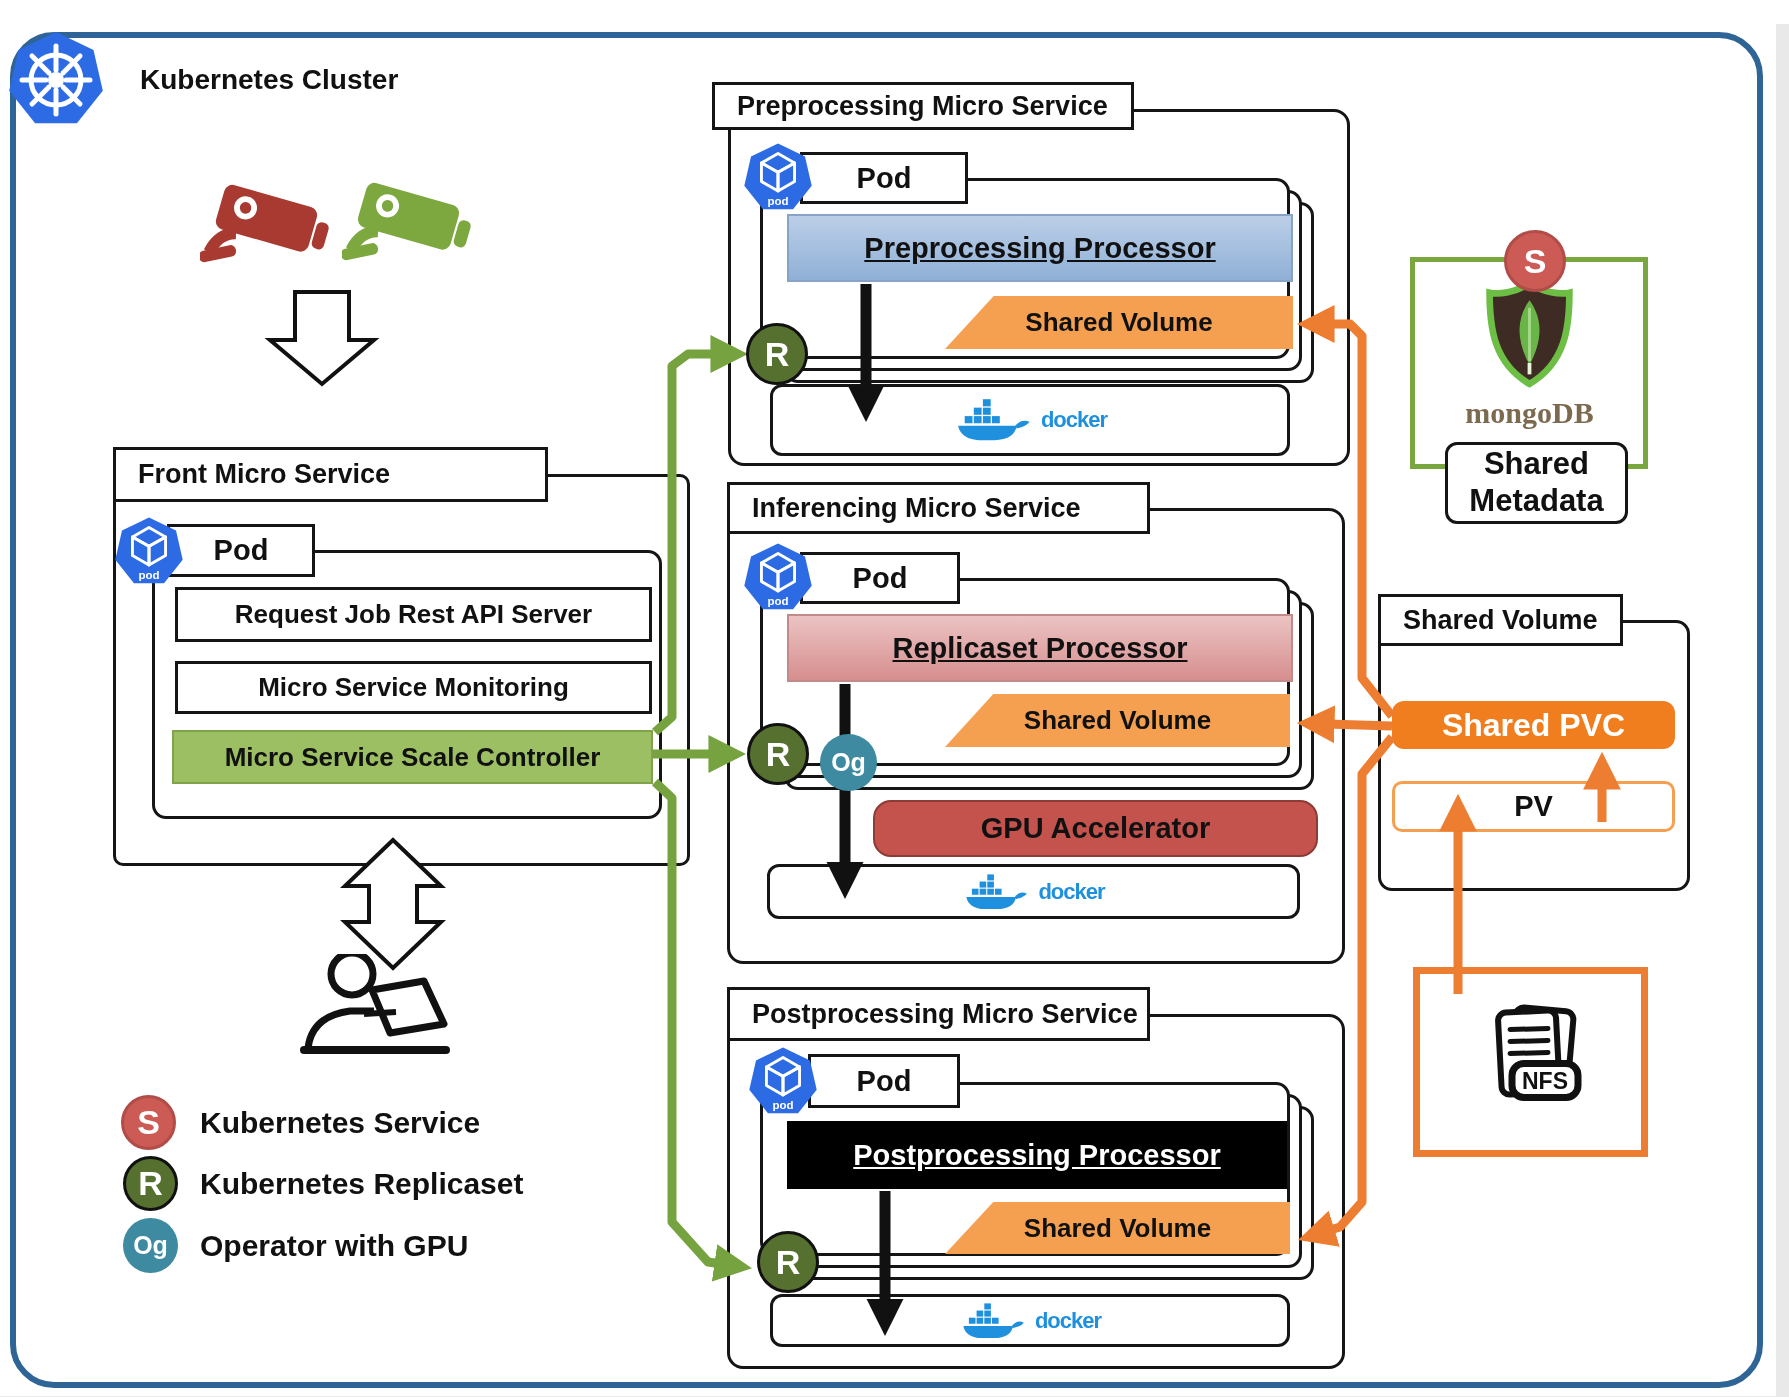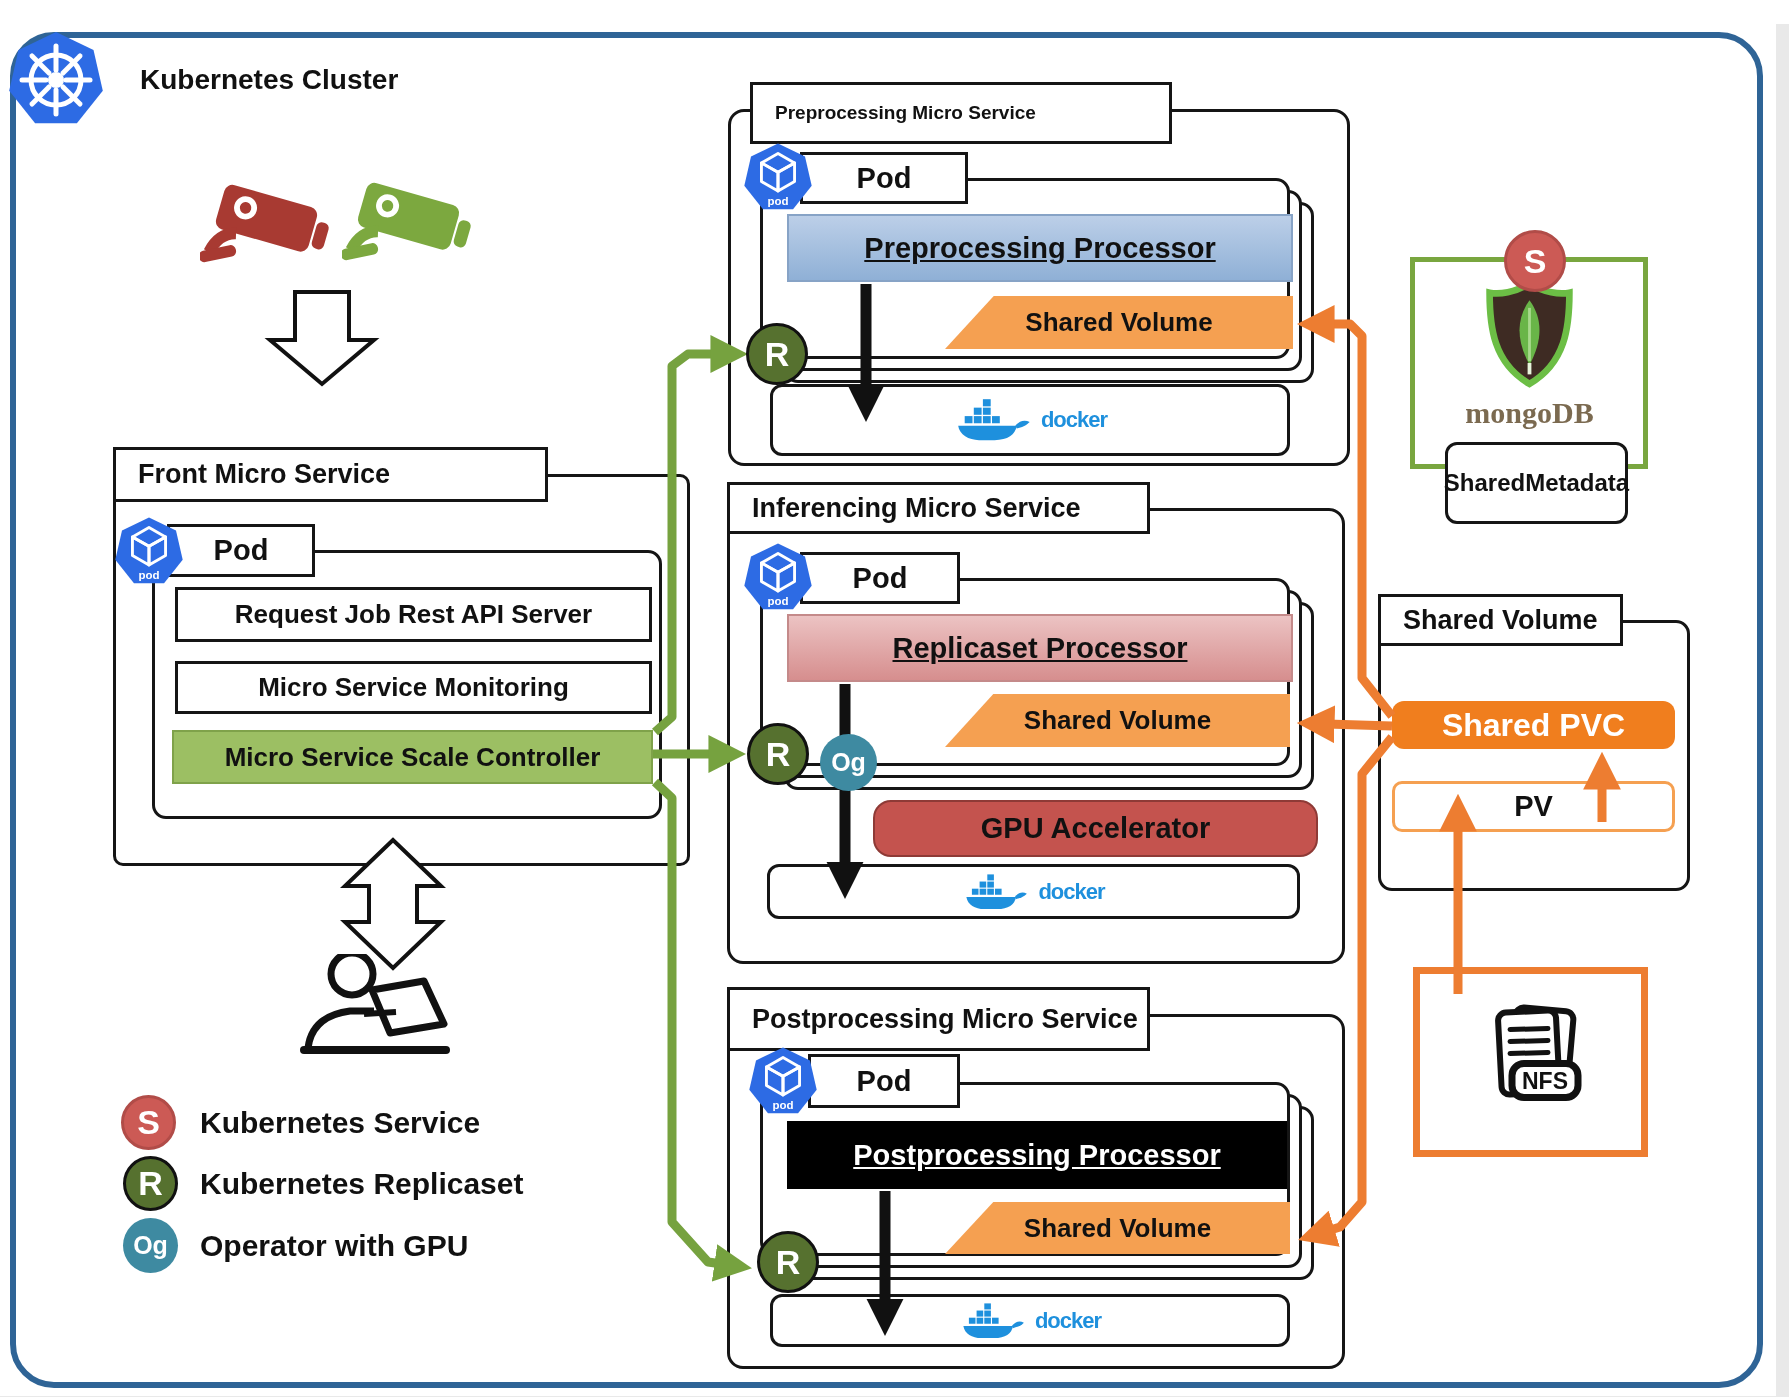--- a/index.html
+++ b/index.html
@@ -23,21 +23,21 @@
   .badge{border-radius:50%;display:flex;align-items:center;justify-content:center;font-weight:700;color:#fff;z-index:12;}
   .badge.r{background:#56712F;border:3px solid #111;font-size:34px;}
   .badge.og{background:#3E8AA1;font-size:25px;}
   .badge.s{background:#CC5A55;border:3px solid #b14c48;font-size:34px;}
   .dockerbox{border:3px solid #151515;background:#fff;border-radius:12px;display:flex;align-items:center;justify-content:center;gap:10px;}
   .dockerword{font-weight:700;font-size:22px;color:#1E90DD;letter-spacing:-1px;}
   .legend-label{font-weight:700;font-size:30px;color:#111;display:flex;align-items:center;}
   .pvc{background:#F07E1E;border-radius:12px;display:flex;align-items:center;justify-content:center;color:#fff;font-weight:700;font-size:32px;}
   .pv{background:#fff;border:3px solid #F5A051;border-radius:10px;display:flex;align-items:center;justify-content:center;color:#111;font-weight:700;font-size:29px;}
   .mongoword{font-family:"Liberation Serif", serif;font-weight:700;font-size:30px;color:#7B6A50;text-align:center;}
-  .meta{border:3px solid #151515;border-radius:12px;background:#fff;display:flex;flex-direction:row;align-items:center;justify-content:center;font-weight:700;font-size:24px;color:#111;line-height:1.2;}
+  .meta{border:3px solid #151515;border-radius:12px;background:#fff;display:flex;flex-direction:column;align-items:center;font-weight:700;font-size:31px;color:#111;line-height:1.2;}
   .overlay{position:absolute;left:0;top:0;z-index:10;pointer-events:none;}
   .icon{z-index:12;}
   .title{font-weight:700;font-size:28px;color:#111;}
 </style>
 </head>
 <body>
 
 <div class="stage">
 
   <div class="abs strip" style="left:1776px;top:0;width:13px;height:1397px;z-index:0"></div>
@@ -121,21 +121,21 @@
   </svg>
 
   <div class="abs badge s" style="left:121px;top:1071px;width:55px;height:55px">S</div>
   <div class="abs legend-label" style="left:200px;top:1071px;height:55px">Kubernetes Service</div>
   <div class="abs badge r" style="left:123px;top:1132px;width:55px;height:55px">R</div>
   <div class="abs legend-label" style="left:200px;top:1132px;height:55px">Kubernetes Replicaset</div>
   <div class="abs badge og" style="left:123px;top:1194px;width:55px;height:55px">Og</div>
   <div class="abs legend-label" style="left:200px;top:1194px;height:55px">Operator with GPU</div>
 
   <div class="abs rbox" style="left:728px;top:85px;width:622px;height:357px;border-radius:16px;z-index:2"></div>
-  <div class="abs tab left" style="left:750px;top:58px;width:422px;height:62px;font-size:19px;z-index:6">
+  <div class="abs tab left" style="left:712px;top:58px;width:422px;height:48px;font-size:27px;z-index:6">
       <span>Preprocessing Micro Service</span>
     </div>
   <div class="abs rbox" style="left:784px;top:178px;width:530px;height:181px;z-index:2"></div>
   <div class="abs rbox" style="left:772px;top:166px;width:530px;height:181px;z-index:2"></div>
   <div class="abs rbox" style="left:760px;top:154px;width:530px;height:181px;z-index:3"></div>
   <div class="abs tab center" style="left:800px;top:128px;width:168px;height:52px;font-size:29px;z-index:6">
       <span>Pod</span>
     </div>
   <div class="abs bar blue" style="left:787px;top:190px;width:506px;height:68px;z-index:4">Preprocessing Processor</div>
   <div class="abs svshape" style="left:945px;top:272px;width:348px;height:53px;z-index:4">Shared Volume</div>
@@ -201,21 +201,21 @@
     <polygon points="50,2 87.5,20.1 96.8,60.7 70.9,93.3 29.1,93.3 3.2,60.7 12.5,20.1" fill="#2D6BE4"></polygon>
     <g stroke="#fff" stroke-width="4" fill="none" stroke-linejoin="round">
       <polygon points="50,16 73,29 50,42 27,29"></polygon>
         <polygon points="73,29 73,55 50,68 50,42"></polygon>
         <polygon points="27,29 50,42 50,68 27,55"></polygon>
     </g>
     <text x="50" y="88" text-anchor="middle" font-size="16" font-weight="700" fill="#fff">pod</text>
   </svg>
 
   <div class="abs rbox" style="left:727px;top:990px;width:618px;height:355px;border-radius:16px;z-index:2"></div>
-  <div class="abs tab left" style="left:727px;top:963px;width:423px;height:64px;font-size:27px;z-index:6">
+  <div class="abs tab left" style="left:727px;top:963px;width:423px;height:54px;font-size:27px;z-index:6">
       <span>Postprocessing Micro Service</span>
     </div>
   <div class="abs rbox" style="left:784px;top:1082px;width:530px;height:174px;z-index:2"></div>
   <div class="abs rbox" style="left:772px;top:1070px;width:530px;height:174px;z-index:2"></div>
   <div class="abs rbox" style="left:760px;top:1058px;width:530px;height:174px;z-index:3"></div>
   <div class="abs tab center" style="left:808px;top:1030px;width:152px;height:54px;font-size:29px;z-index:6">
       <span>Pod</span>
     </div>
   <div class="abs bar black" style="left:787px;top:1097px;width:500px;height:68px;z-index:4">Postprocessing Processor</div>
   <div class="abs svshape" style="left:945px;top:1178px;width:345px;height:52px;z-index:4">Shared Volume</div>

